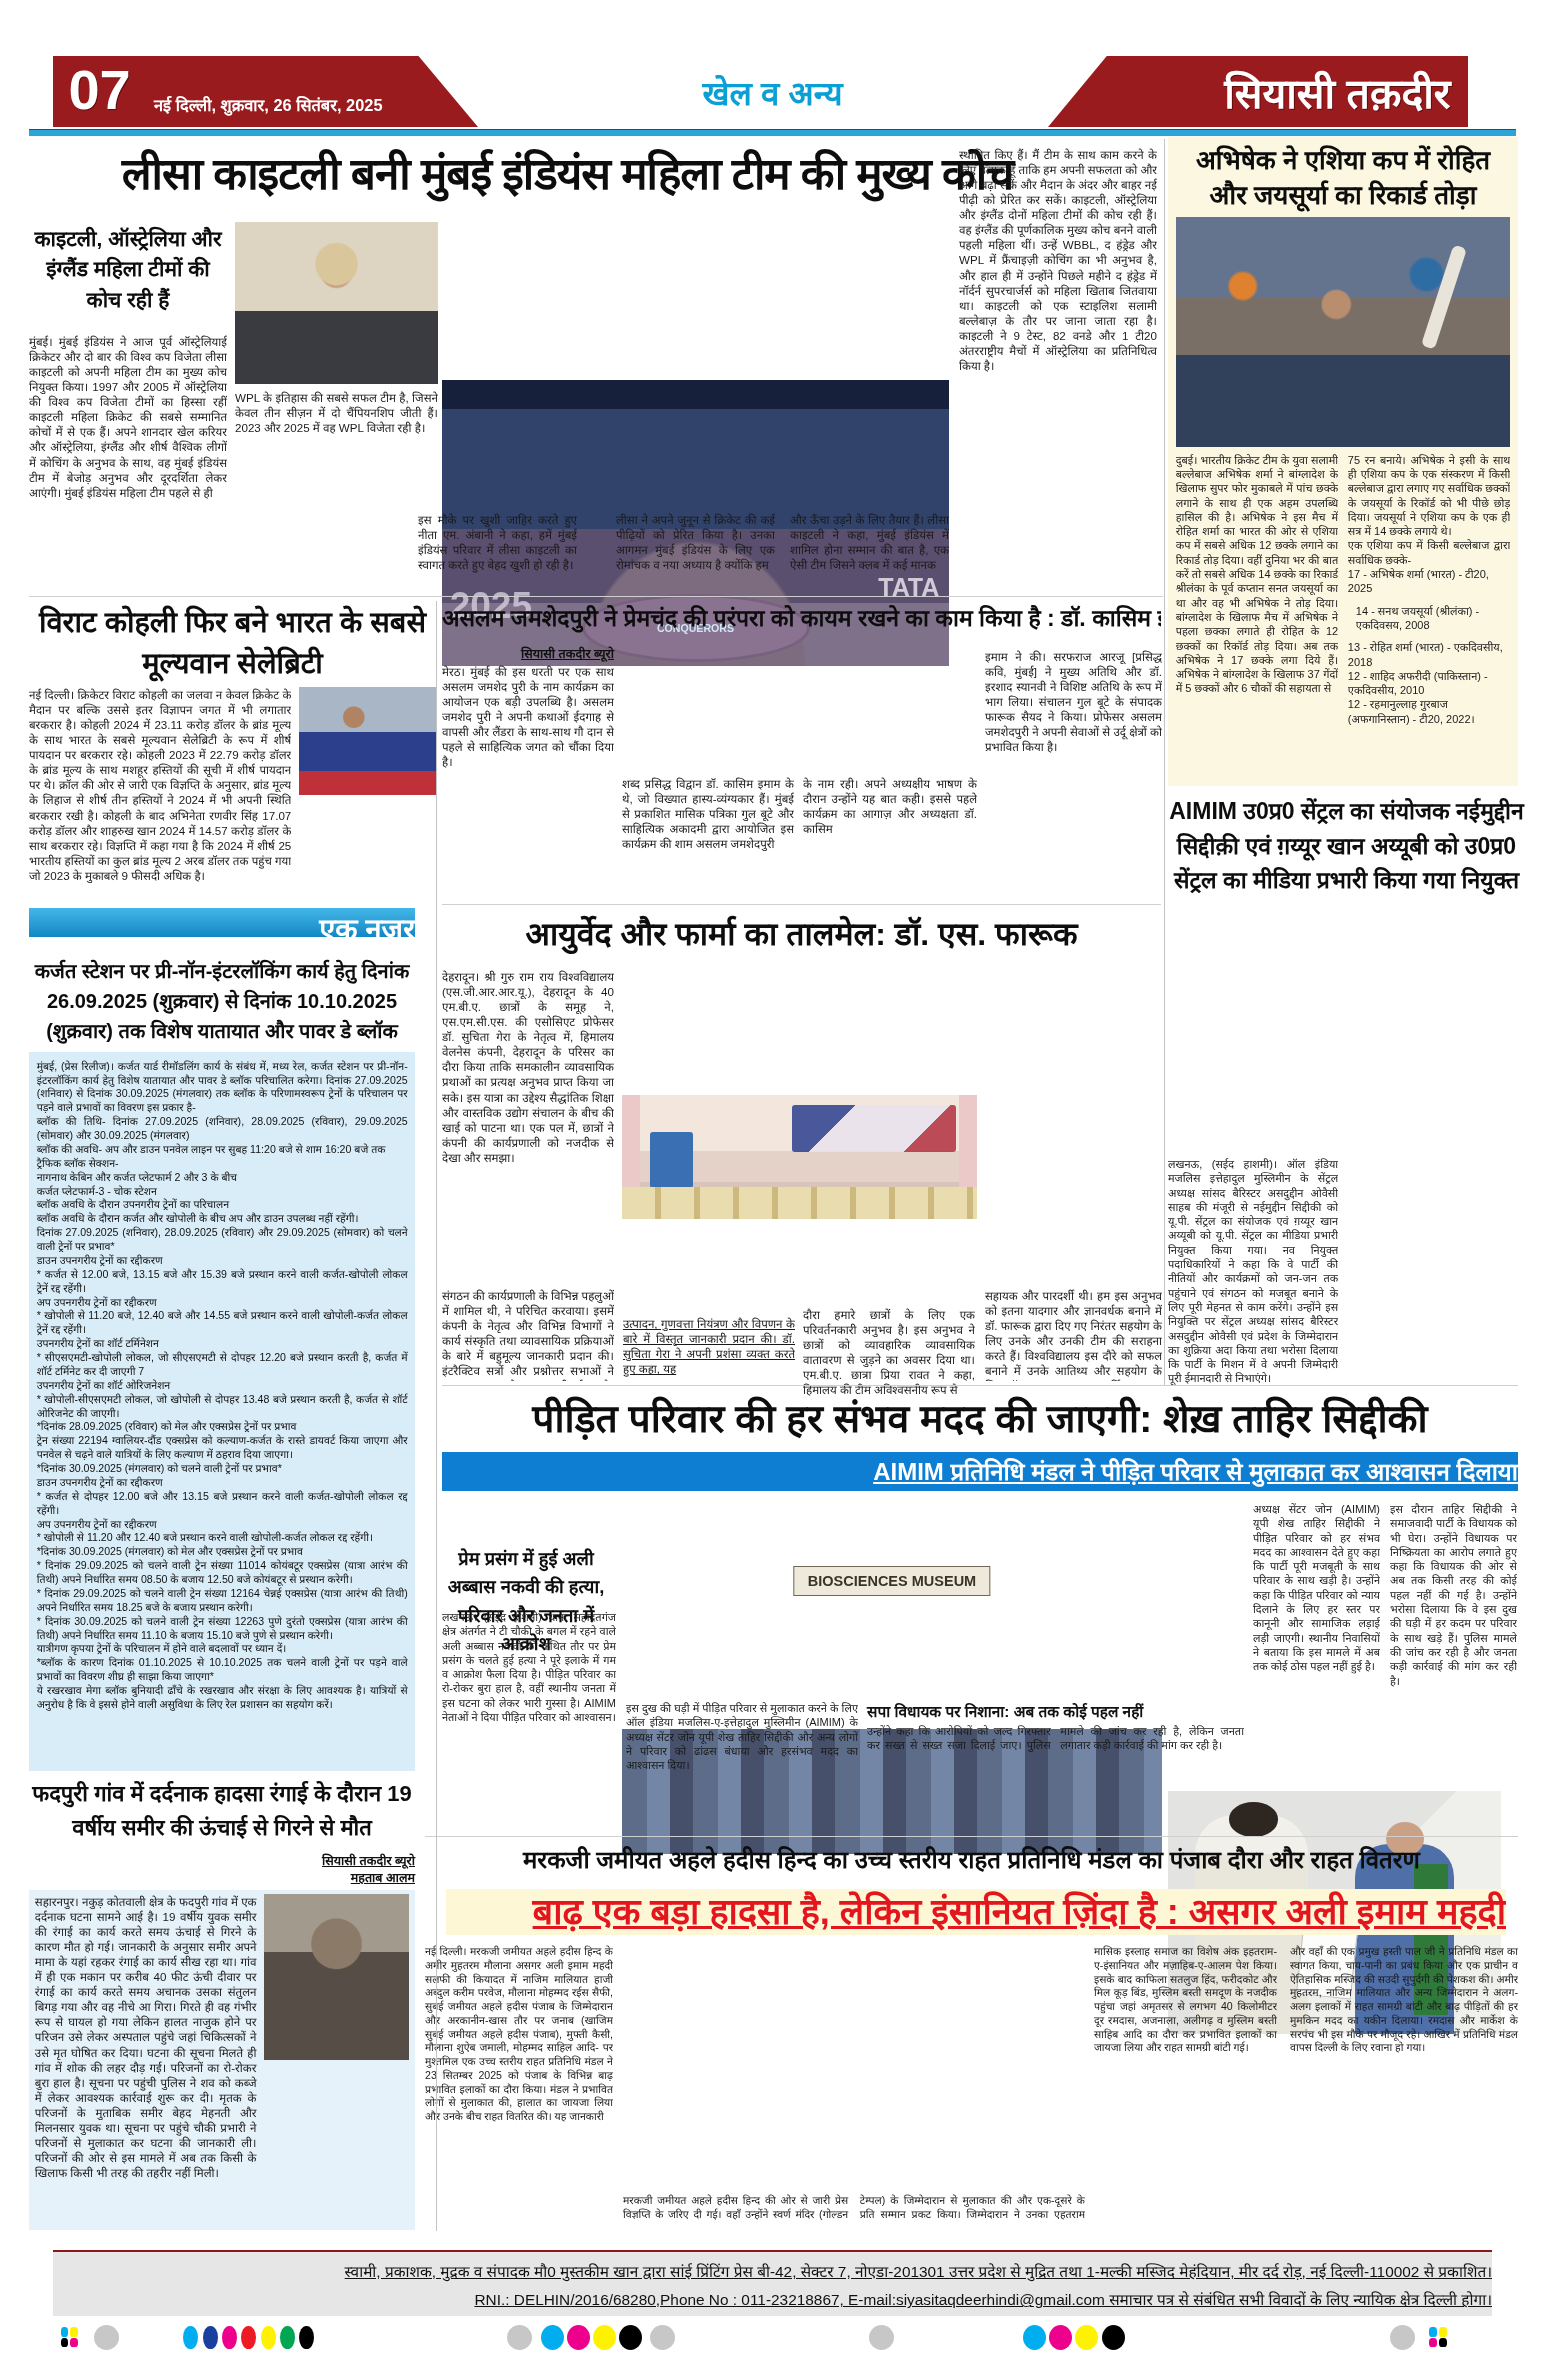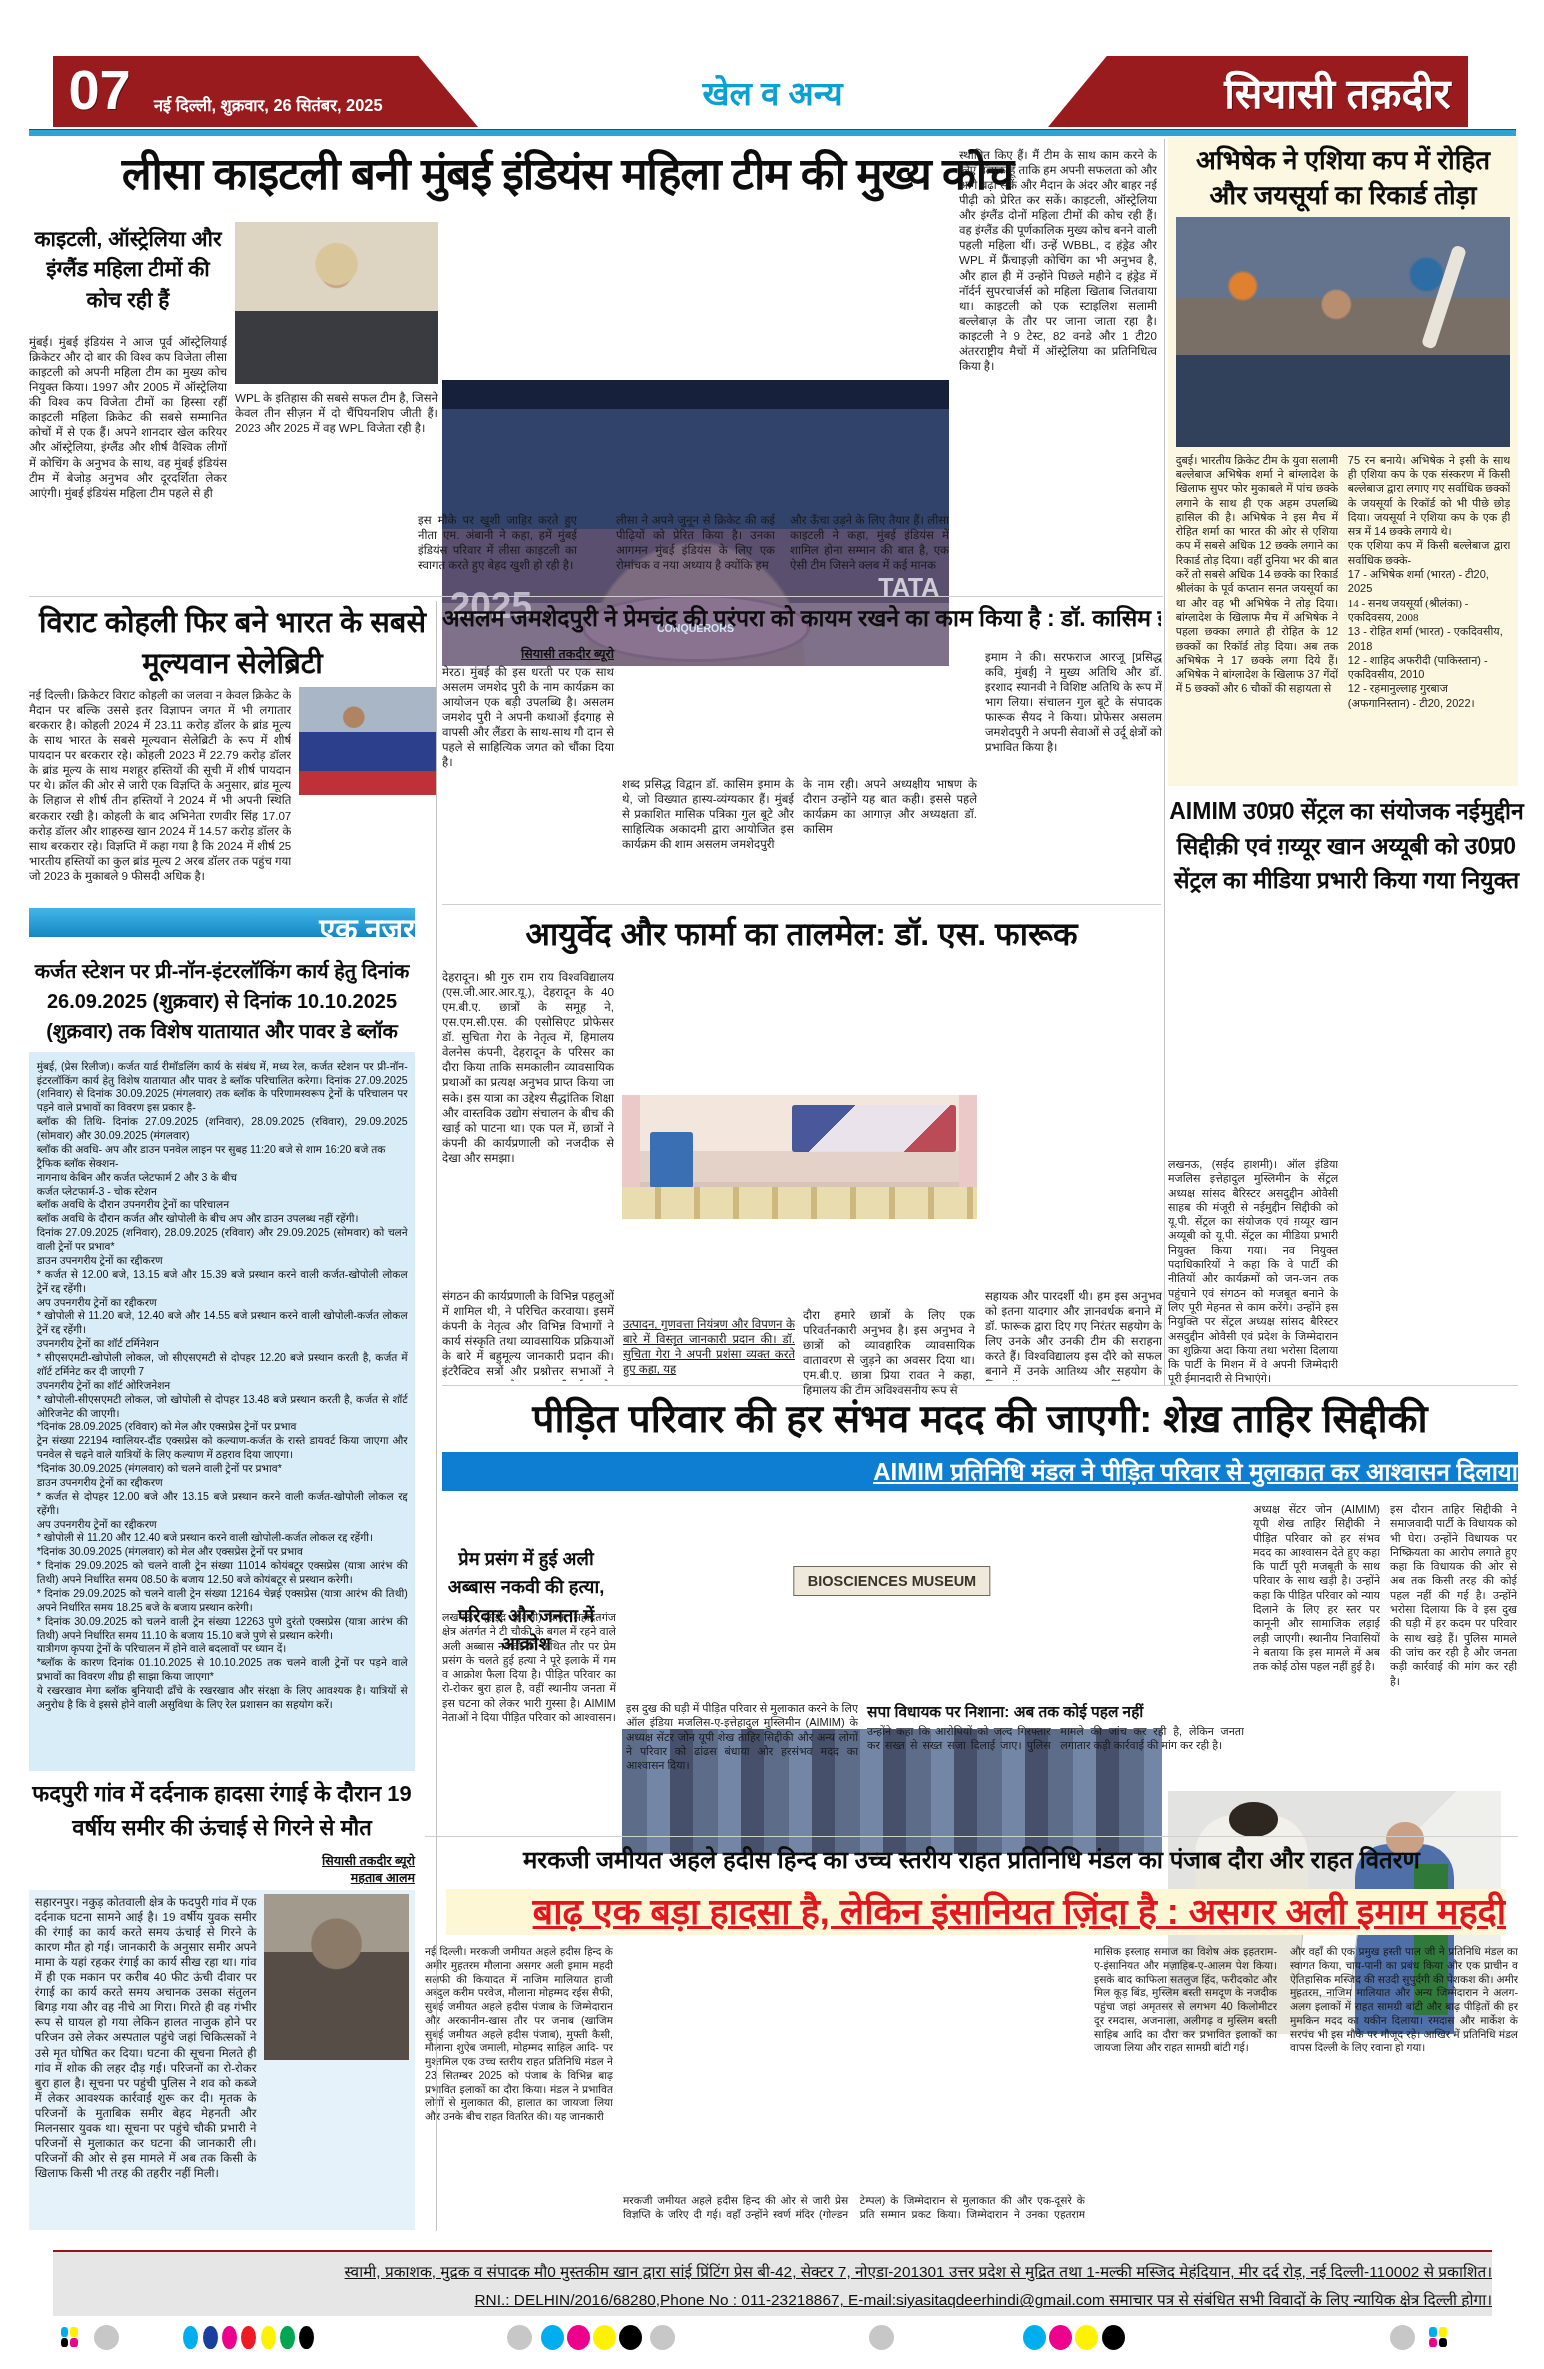--- a/index.html
+++ b/index.html
@@ -113,21 +113,21 @@
   <div class="abs" id="abox" style="left:1168px;top:137px;width:350px;height:649px;">
     <div class="hl" style="margin:5.8px 7.7px 3.9px;font-size:26px;line-height:1.35;">अभिषेक ने एशिया कप में रोहित और जयसूर्या का रिकार्ड तोड़ा</div>
     <div class="photo" id="ph-abhi" style="margin:0 7.7px;height:230px;">
         <div class="bat"></div>
       </div>
     <div style="margin:5.8px 7.7px 0;height:311px;column-count:2;column-gap:9.7px;overflow:hidden;">
       <p class="body-sm just" style="margin:0;">दुबई। भारतीय क्रिकेट टीम के युवा सलामी बल्लेबाज अभिषेक शर्मा ने बांग्लादेश के खिलाफ सुपर फोर मुकाबले में पांच छक्के लगाने के साथ ही एक अहम उपलब्धि हासिल की है। अभिषेक ने इस मैच में रोहित शर्मा का भारत की ओर से एशिया कप में सबसे अधिक 12 छक्के लगाने का रिकार्ड तोड़ दिया। वहीं दुनिया भर की बात करें तो सबसे अधिक 14 छक्के का रिकार्ड श्रीलंका के पूर्व कप्तान सनत जयसूर्या का था और वह भी अभिषेक ने तोड़ दिया। बांग्लादेश के खिलाफ मैच में अभिषेक ने पहला छक्का लगाते ही रोहित के 12 छक्कों का रिकॉर्ड तोड़ दिया। अब तक अभिषेक ने 17 छक्के लगा दिये हैं। अभिषेक ने बांग्लादेश के खिलाफ 37 गेंदों में 5 छक्कों और 6 चौकों की सहायता से</p>
       <p class="body-sm just" style="margin:0;">75 रन बनाये। अभिषेक ने इसी के साथ ही एशिया कप के एक संस्करण में किसी बल्लेबाज द्वारा लगाए गए सर्वाधिक छक्कों के जयसूर्या के रिकॉर्ड को भी पीछे छोड़ दिया। जयसूर्या ने एशिया कप के एक ही सत्र में 14 छक्के लगाये थे।</p>
       <p class="body-sm just" style="margin:0;">एक एशिया कप में किसी बल्लेबाज द्वारा सर्वाधिक छक्के-</p>
       <p class="body-sm" style="margin:0;">17 - अभिषेक शर्मा (भारत) - टी20, 2025</p>
-      <p class="body-sm" style="margin:0;font-family:Liberation Serif, serif;">14 - सनथ जयसूर्या (श्रीलंका) - एकदिवसय, 2008</p>
+      <p class="body-sm" style="margin:8px;">14 - सनथ जयसूर्या (श्रीलंका) - एकदिवसय, 2008</p>
       <p class="body-sm" style="margin:0;">13 - रोहित शर्मा (भारत) - एकदिवसीय, 2018</p>
       <p class="body-sm" style="margin:0;">12 - शाहिद अफरीदी (पाकिस्तान) - एकदिवसीय, 2010</p>
       <p class="body-sm" style="margin:0;">12 - रहमानुल्लाह गुरबाज (अफगानिस्तान) - टी20, 2022।</p>
     </div>
   </div>
 
   <div class="abs hline" style="left:29px;top:596px;width:1134px;"></div>
   <div class="abs hl" style="left:29px;top:602px;width:407px;height:81px;font-size:29px;line-height:1.4;">विराट कोहली फिर बने भारत के सबसे मूल्यवान सेलेब्रिटी</div>
   <div class="abs" style="left:29px;top:687px;width:407px;height:214px;overflow:hidden;">
     <div class="photo" id="ph-kohli" style="float:right;width:137px;height:108px;margin:0 0 5.8px 7.7px;"></div>

